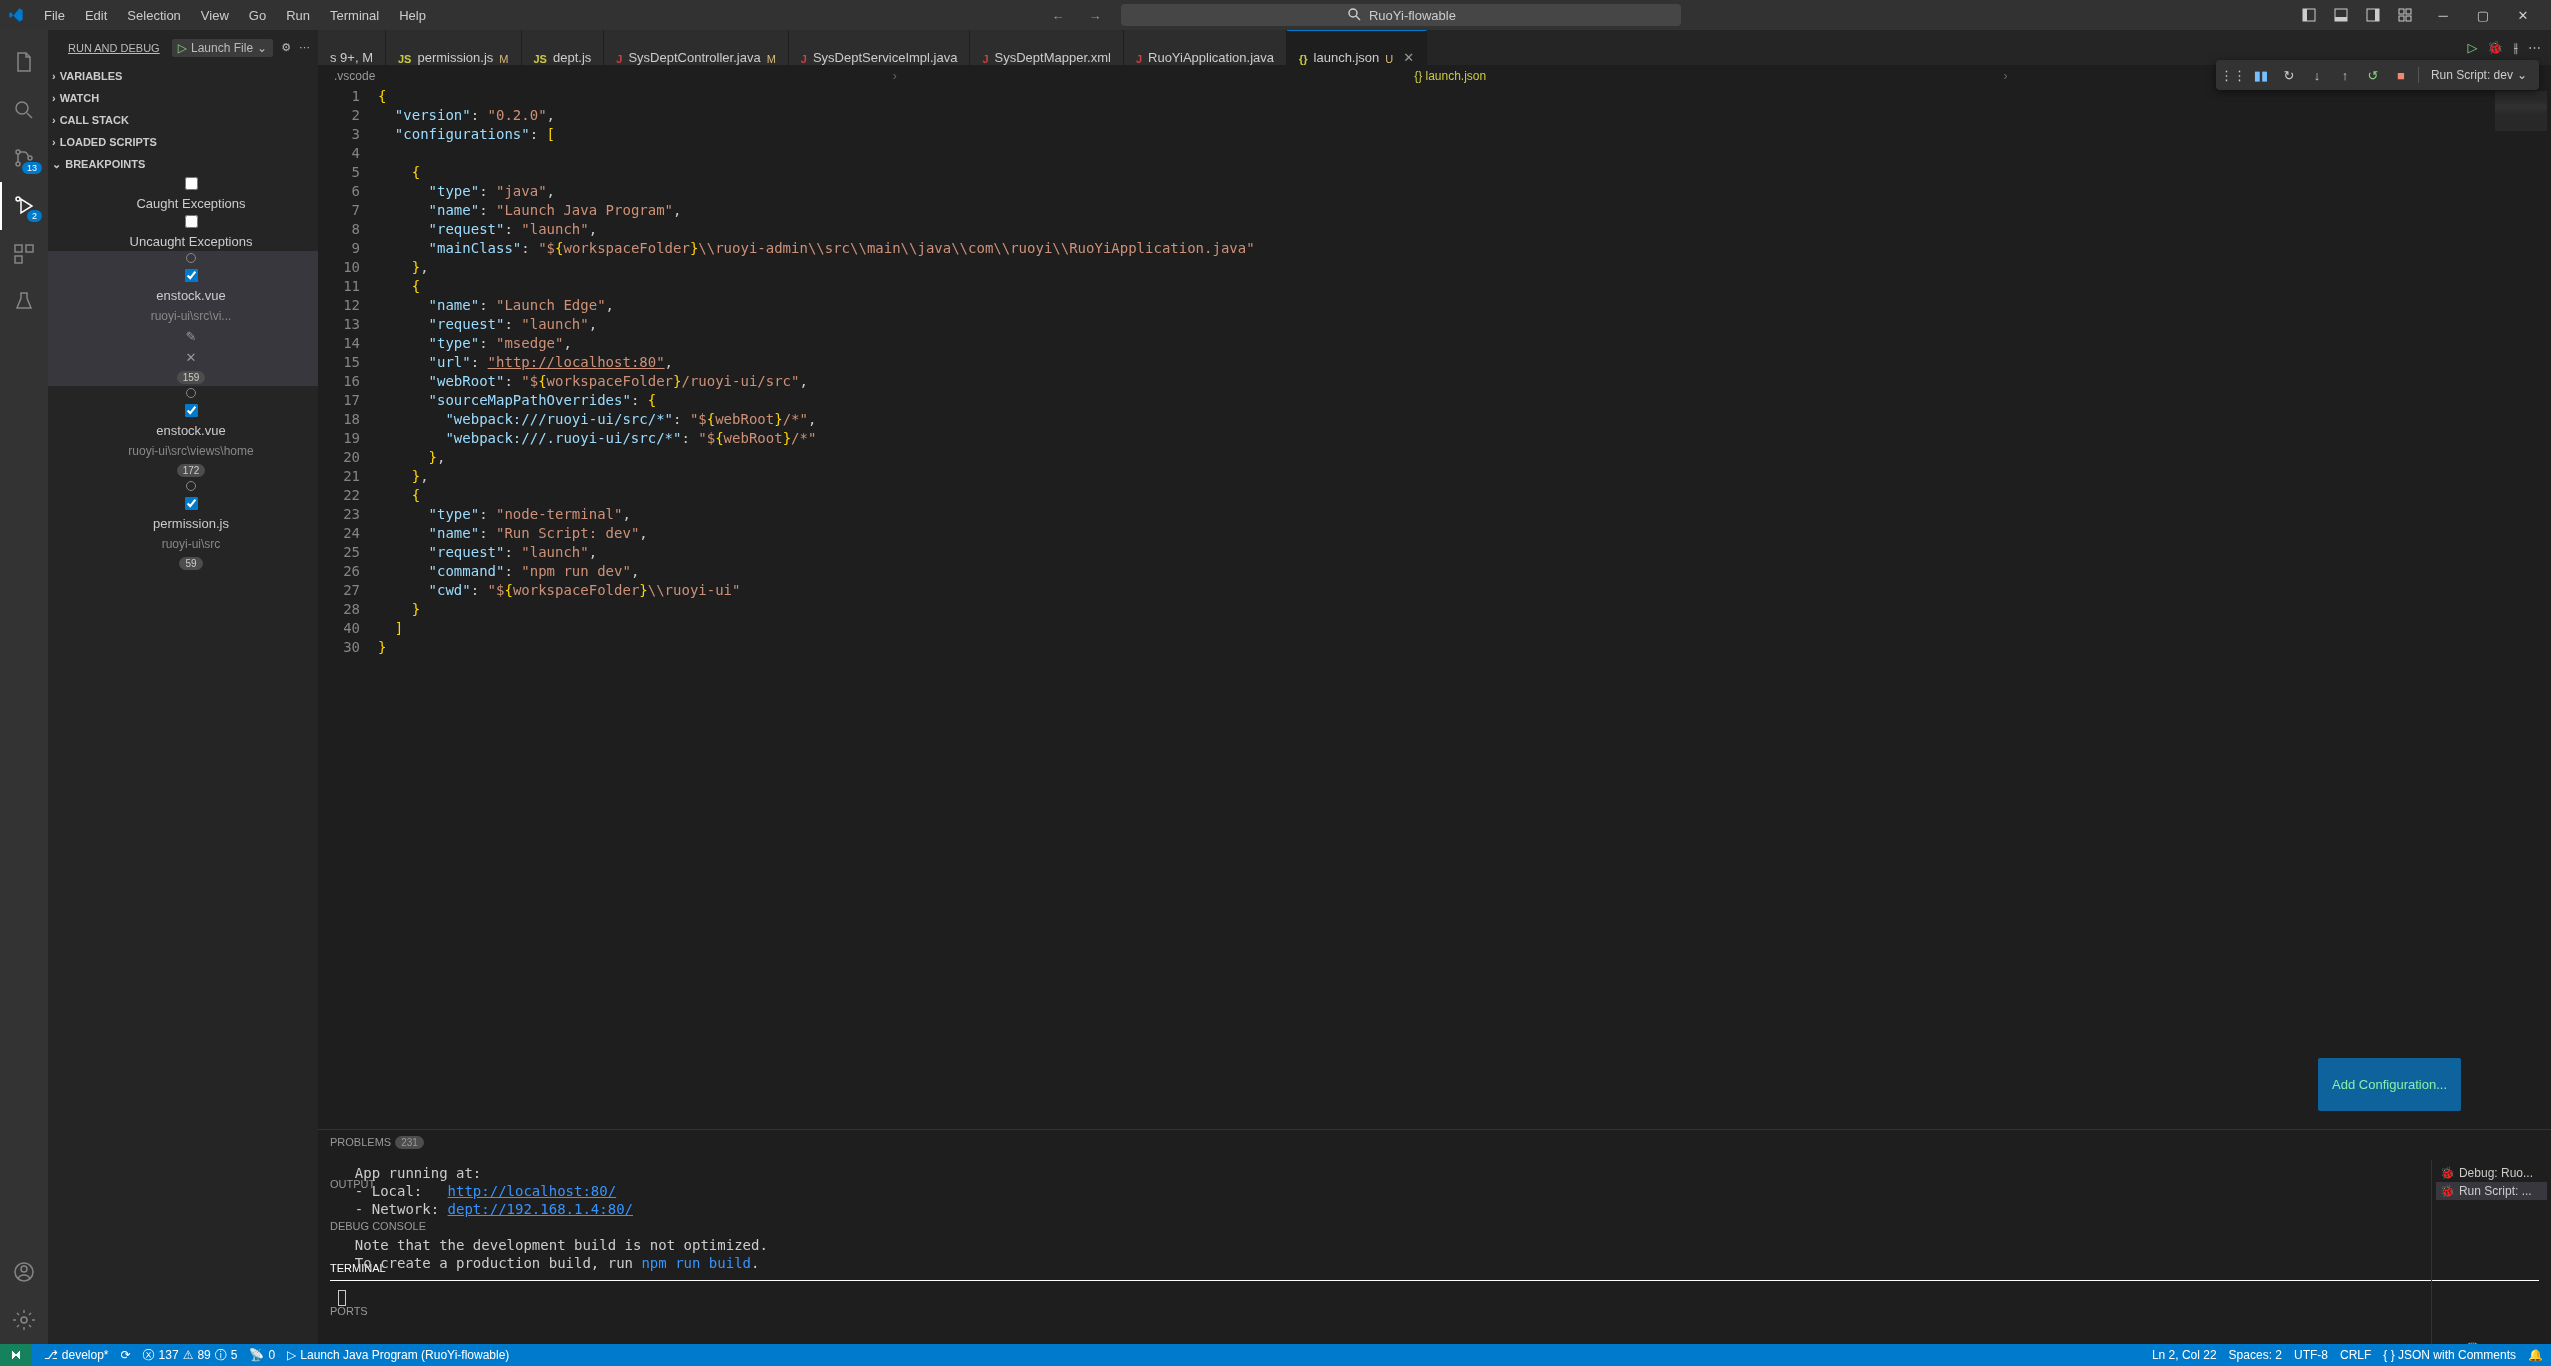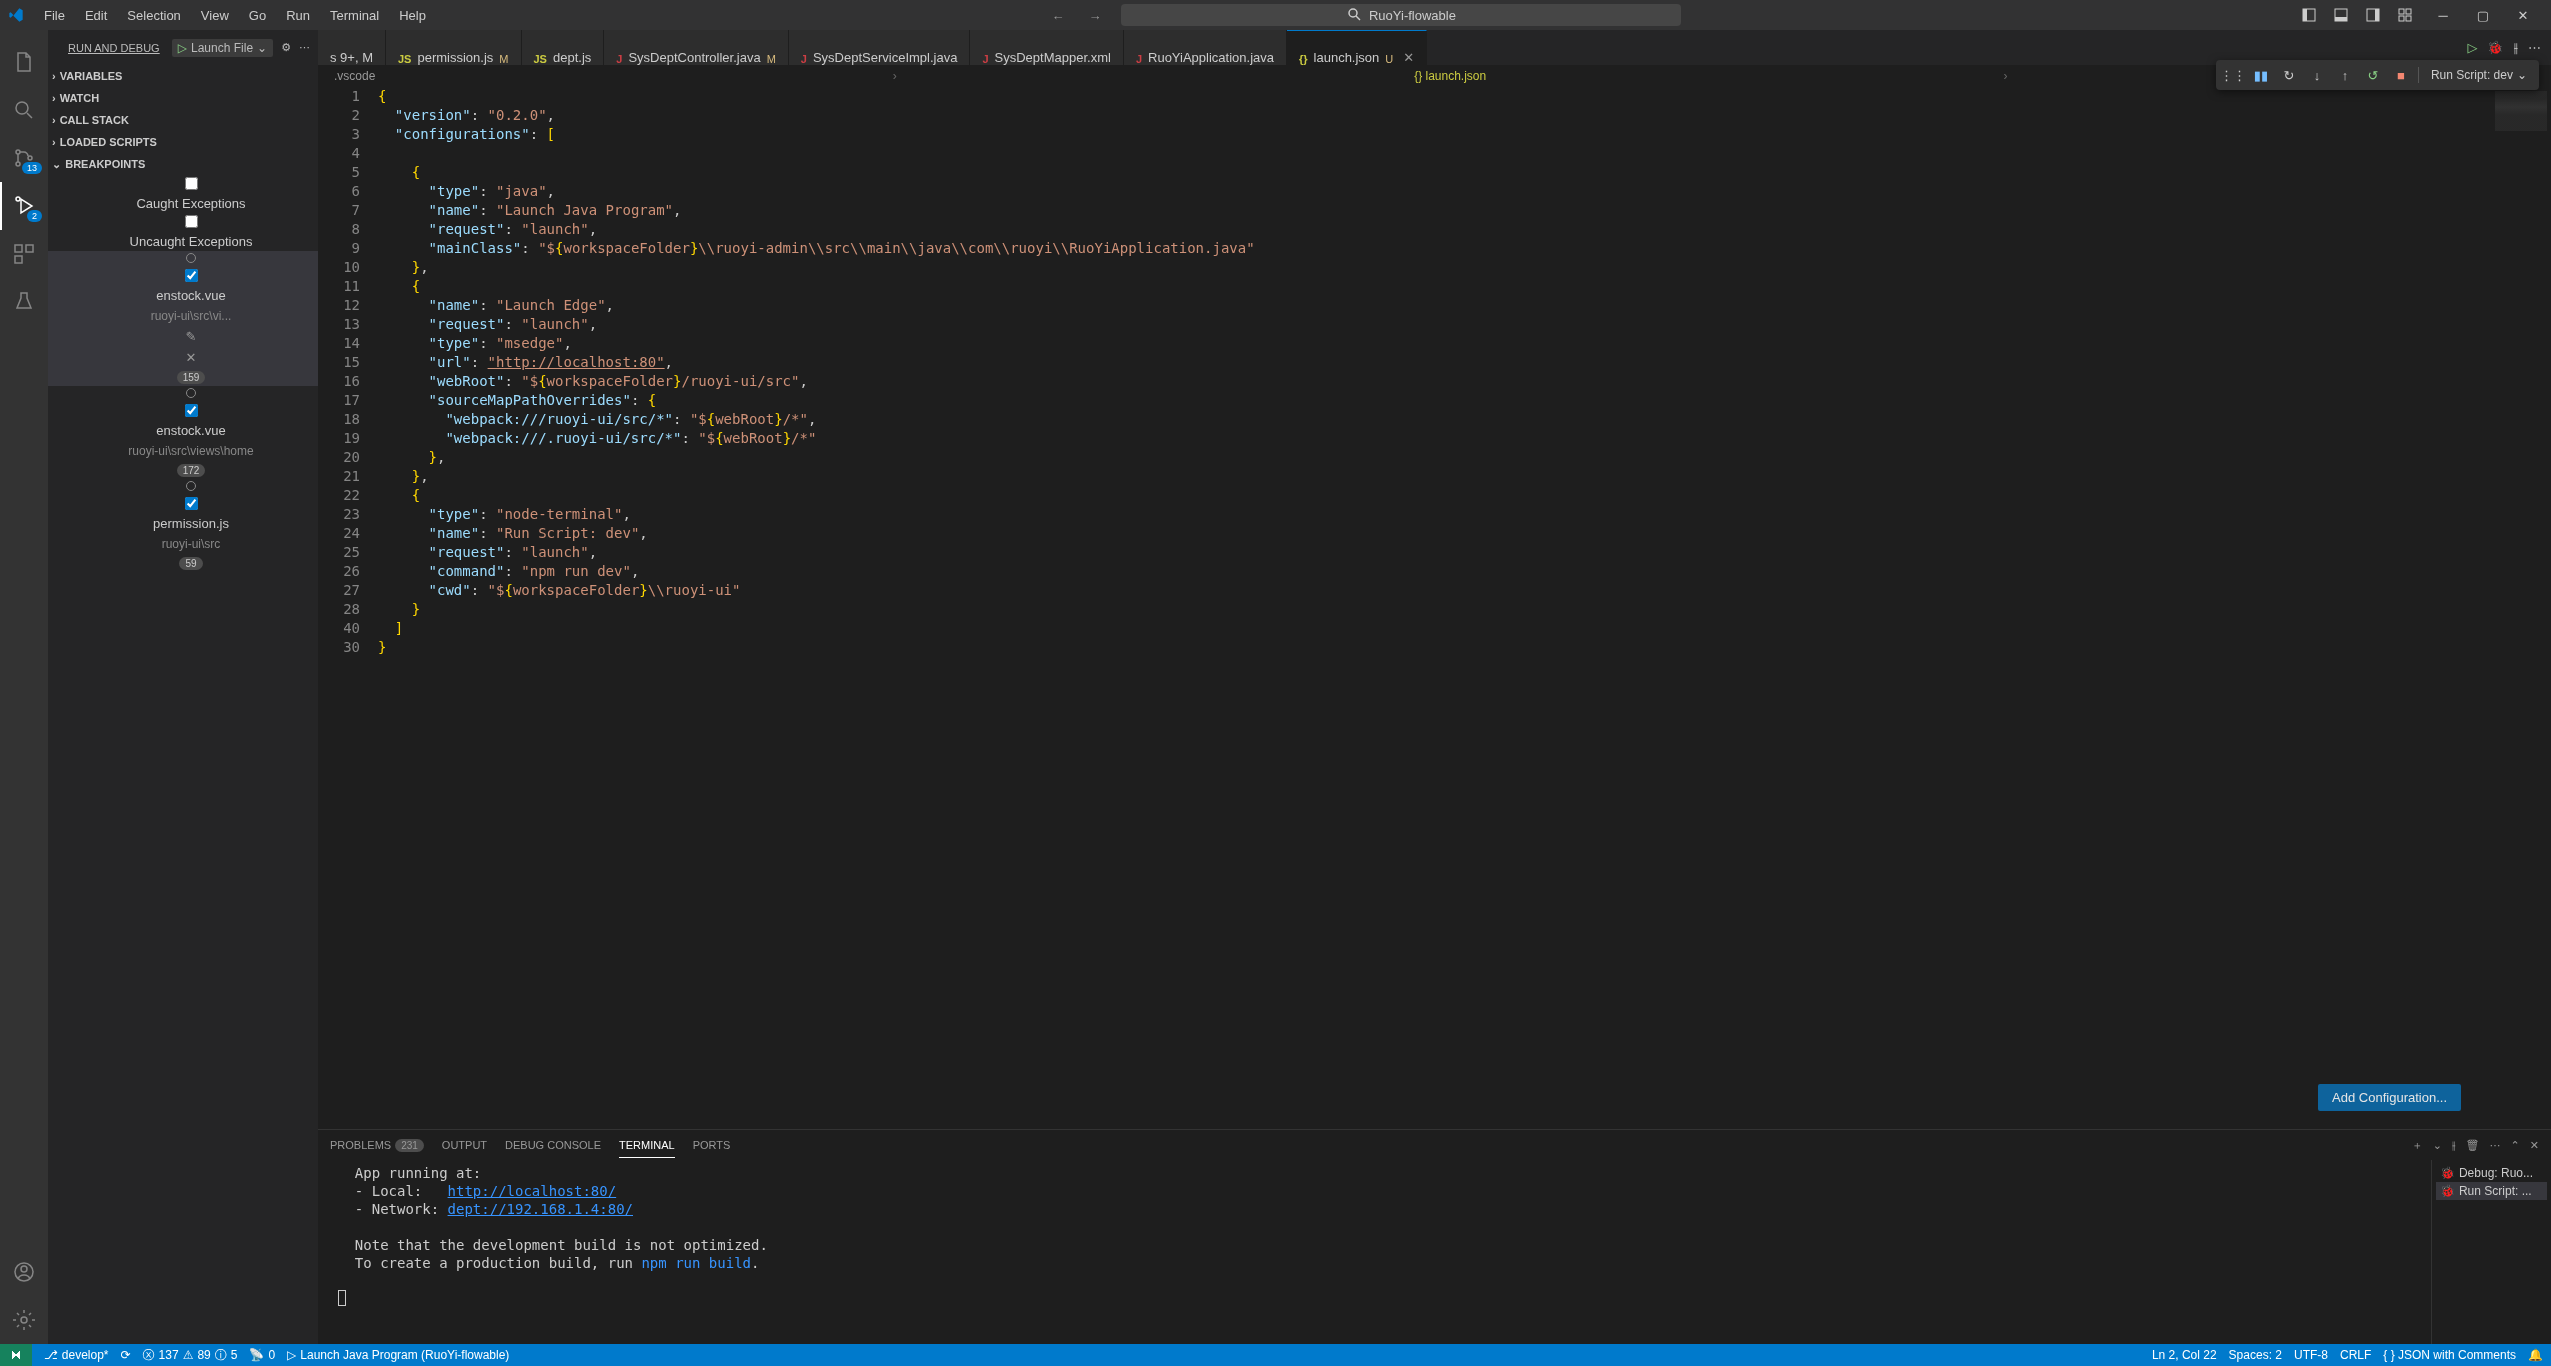--- a/index.html
+++ b/index.html
@@ -209,22 +209,22 @@
   width: 100%;
   height: 40px;
   background: linear-gradient(#333 20%, #444 40%, #333 60%);
   opacity: 0.5;
 }
 .add-config {
   position: absolute;
   right: 90px;
   bottom: 18px;
   background: #0e639c;
-  color: #e5e5e5;
-  padding: 6px 14px;
+  color: #86efac;
+  padding: 19px 14px;
   border-radius: 2px;
   cursor: pointer;
 }
 
 .debug-toolbar {
   position: absolute;
   top: 60px;
   right: 12px;
   background: #333333;
   border-radius: 4px;
@@ -259,25 +259,25 @@
 .panel {
   height: 215px;
   background: #1e1e1e;
   border-top: 1px solid #333;
   display: flex;
   flex-direction: column;
 }
 .panel-tabs {
   height: 30px;
   display: flex;
-  align-items: center;
   padding: 0 12px;
   gap: 18px;
   font-size: 11px;
   color: #999;
+  flex-direction: column;
 }
 .panel-tab { cursor: pointer; padding: 6px 0; text-transform: uppercase; }
 .panel-tab.active { color: #fff; border-bottom: 1px solid #fff; }
 .panel-tab .badge {
   background: #4d4d4d;
   border-radius: 8px;
   padding: 1px 6px;
   font-size: 10px;
   margin-left: 4px;
 }

